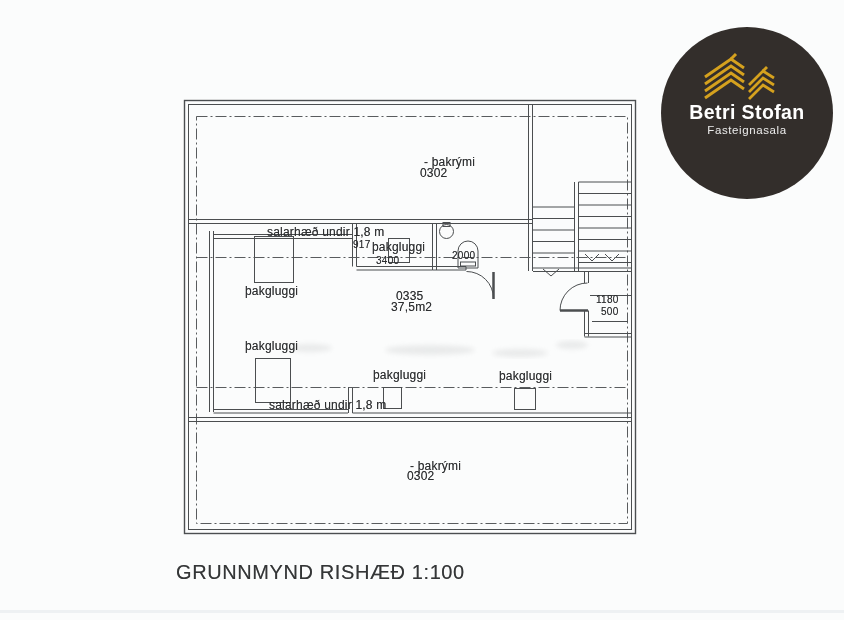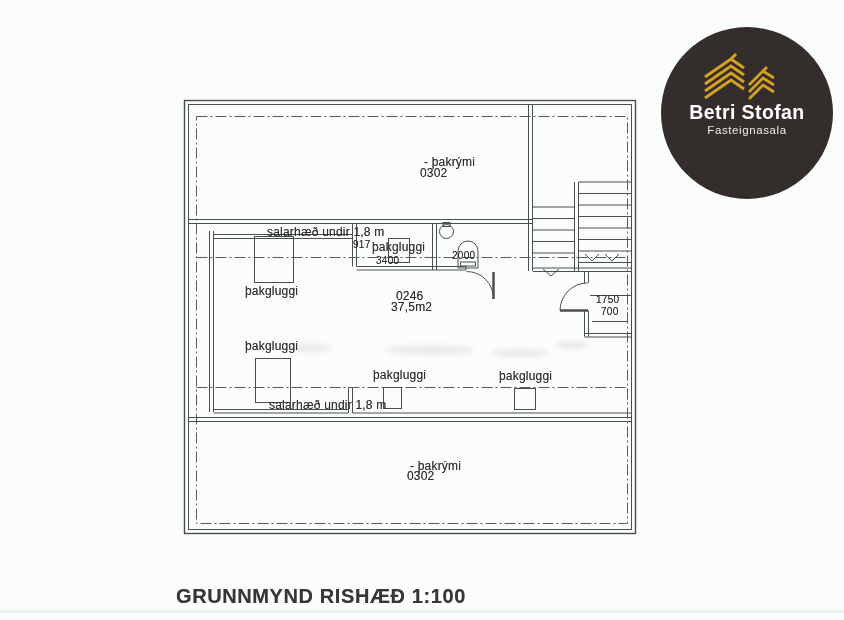--- a/index.html
+++ b/index.html
@@ -10,23 +10,22 @@
   }
   .plan-svg{position:absolute;left:0;top:0;}
   .lbl{
     position:absolute;white-space:nowrap;color:#2c2e30;
     font-size:12px;line-height:1.1;letter-spacing:.2px;
     text-shadow:0 0 .4px rgba(40,40,40,.55);
   }
   .dim{font-size:10px;letter-spacing:.3px;text-align:center;}
   .drawing-title{
     position:absolute;left:176px;top:561px;white-space:nowrap;
-    font-size:20px;font-weight:bold;color:#343637;letter-spacing:.6px;
+    font-size:20px;font-weight:normal;color:#343637;letter-spacing:.6px;
     text-shadow:0 0 .4px rgba(40,40,40,.5);
-    margin-top:24px;
   }
   .logo-svg{position:absolute;left:657px;top:23px;}
   .bottom-streak{
     position:absolute;left:0;top:610px;width:844px;height:3px;
     background:#eef1f3;
   }
 </style>
 </head>
 <body>
 
@@ -161,25 +160,25 @@
 <span class="lbl" style="left:424px;top:156px">- þakrými</span>
 <span class="lbl" style="left:420px;top:167px">0302</span>
 
 <span class="lbl" style="left:267px;top:226px">salarhæð undir 1,8 m</span>
 
 <span class="lbl dim" style="left:353px;top:239px">917</span>
 <span class="lbl" style="left:372px;top:241px">þakgluggi</span>
 <span class="lbl dim" style="left:376px;top:255px">3400</span>
 <span class="lbl dim" style="left:452px;top:250px">2000</span>
 
-<span class="lbl" style="left:396px;top:290px">0246</span>
+<span class="lbl" style="left:396px;top:290px">0335</span>
 <span class="lbl" style="left:391px;top:301px">37,5m2</span>
 
-<span class="lbl dim" style="left:596px;top:294px">1750</span>
-<span class="lbl dim" style="left:601px;top:306px">700</span>
+<span class="lbl dim" style="left:596px;top:294px">1180</span>
+<span class="lbl dim" style="left:601px;top:306px">500</span>
 
 <span class="lbl" style="left:245px;top:285px">þakgluggi</span>
 <span class="lbl" style="left:245px;top:340px">þakgluggi</span>
 <span class="lbl" style="left:373px;top:369px">þakgluggi</span>
 <span class="lbl" style="left:499px;top:370px">þakgluggi</span>
 
 <span class="lbl" style="left:269px;top:399px">salarhæð undir 1,8 m</span>
 
 <span class="lbl" style="left:410px;top:460px">- þakrými</span>
 <span class="lbl" style="left:407px;top:470px">0302</span>

